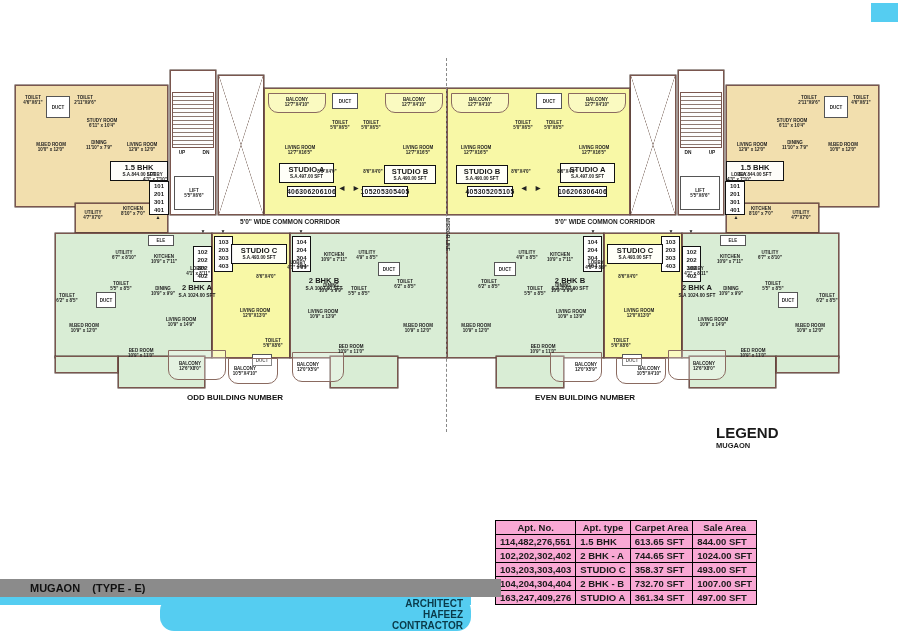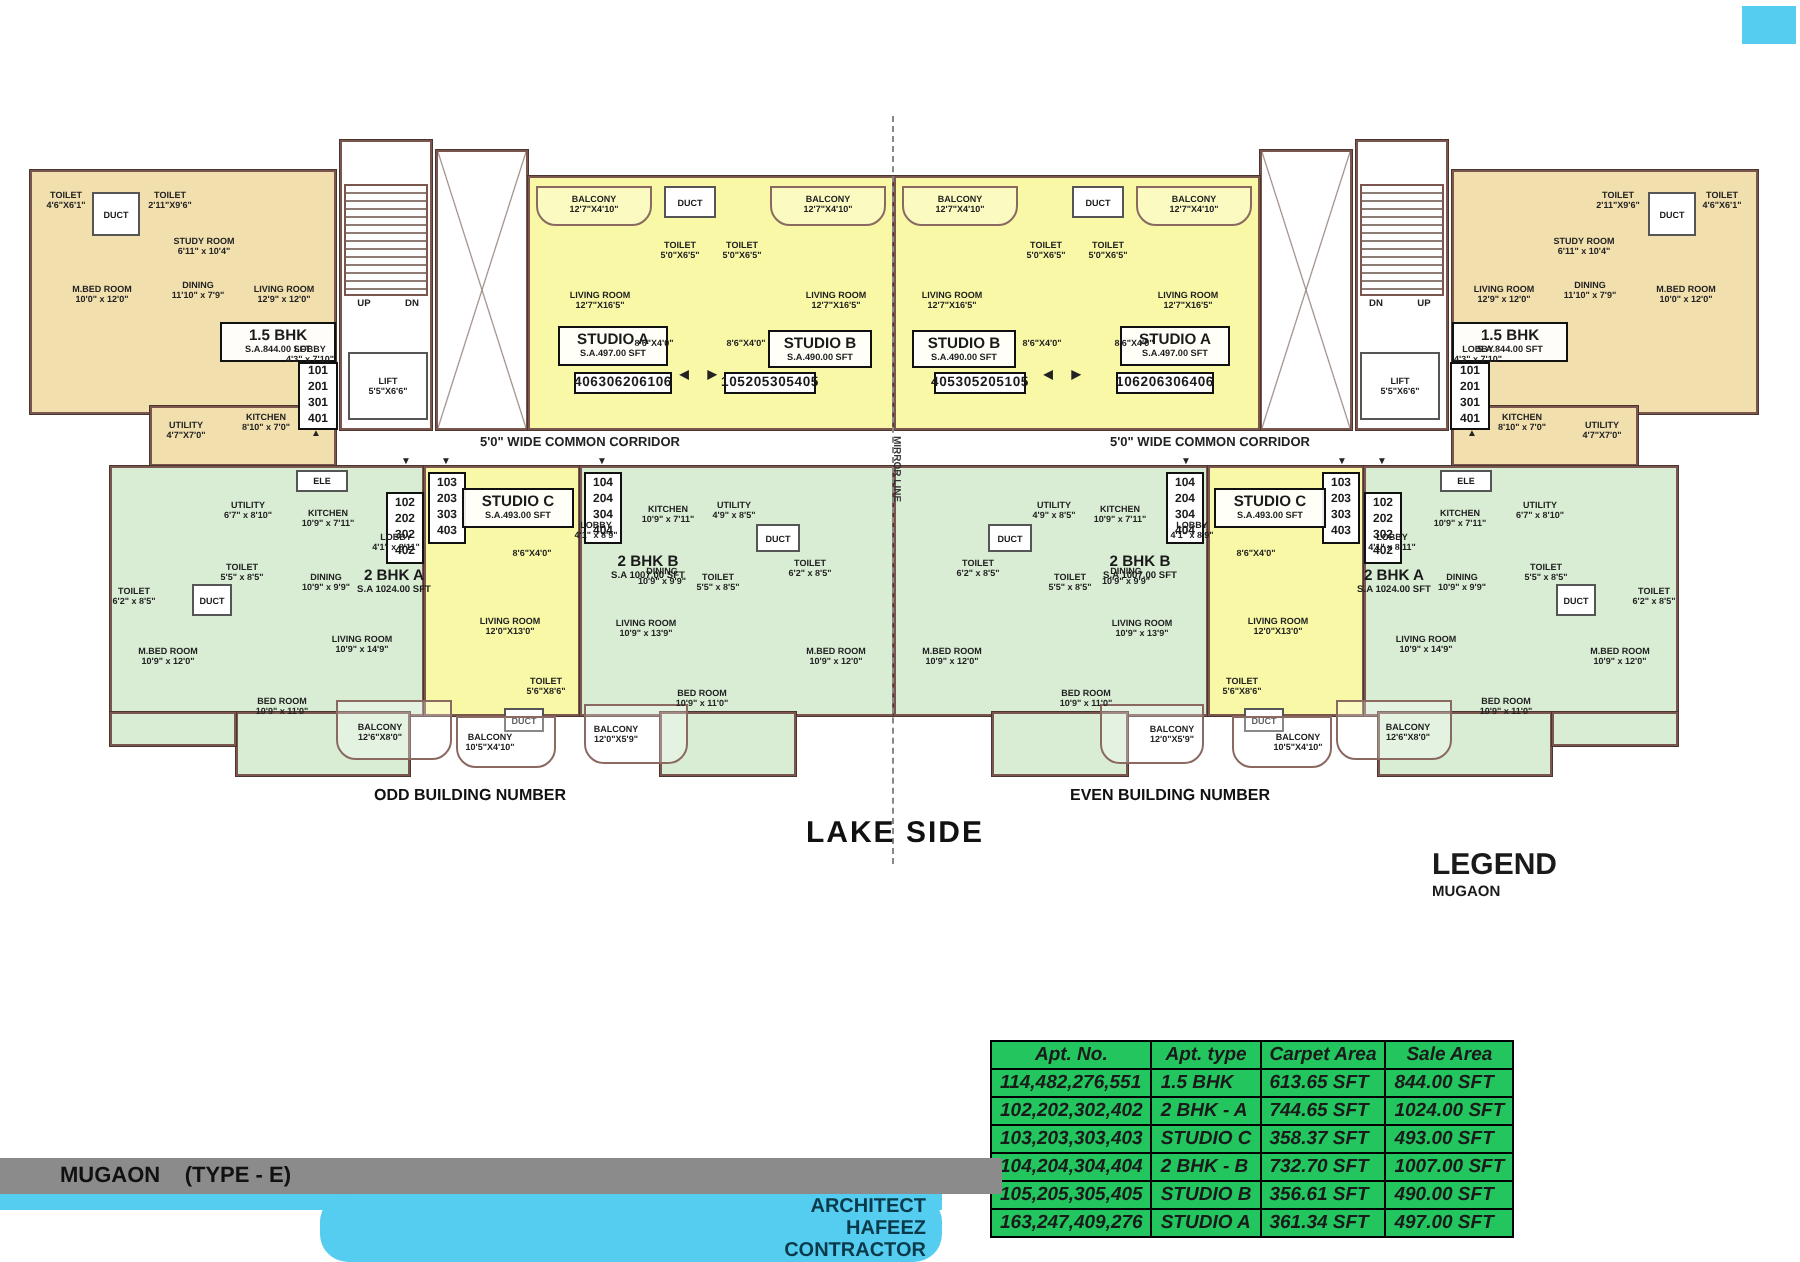--- a/index.html
+++ b/index.html
@@ -40,21 +40,21 @@
             align-items:center;justify-content:center;font-size:11px;font-weight:bold;color:#093a4a;}
   .titlesq{position:absolute;left:871px;top:3px;width:27px;height:19px;}
   
   #legend{position:absolute;left:716px;top:425px;}
   .lg-head{font-size:15px;font-weight:bold;line-height:16px;}
   .lg-sub{font-size:7.5px;font-weight:bold;line-height:9px;margin-bottom:4px;}
   .lg-item{position:relative;height:17px;margin-bottom:5px;}
   .lg-sw{position:absolute;left:0;top:0;width:36px;height:17px;border:1px solid #333;box-sizing:border-box;}
   .lg-lab{position:absolute;left:44px;top:4px;font-size:8.5px;font-weight:bold;}
   
-  #apt-table{position:absolute;left:495px;top:520px;border-collapse:collapse;background:#22c55e;font-style:italic;}
+  #apt-table{position:absolute;left:495px;top:520px;border-collapse:collapse;background:#f9a8d4;}
   #apt-table th,#apt-table td{border:1px solid #000;font-size:9.5px;font-weight:bold;height:13px;
       padding:0 4px;white-space:nowrap;}
   #apt-table th{text-align:center;}
   #apt-table td{text-align:left;}
   
   .graybar{position:absolute;background:#8b8b8b;display:flex;align-items:center;
            font-size:11px;font-weight:bold;color:#111;}
   .cyanstrip{position:absolute;}
   .archblock{position:absolute;display:flex;flex-direction:column;justify-content:center;
              align-items:flex-end;padding-right:8px;box-sizing:border-box;
@@ -353,21 +353,20 @@
       <div class="lb" style="left: 664px; top: 228px; width: 14px; font-size: 5px; line-height: 6px;">▼</div>
       <div class="lb" style="left: 684px; top: 228px; width: 14px; font-size: 5px; line-height: 6px;">▼</div>
     </div>
 
   <div class="mirror-line"></div>
   <div class="mirror-lbl">MIRROR LINE</div>
   <div class="corridor-lb" style="left:180px;top:218px;width:220px;">5'0" WIDE COMMON CORRIDOR</div>
   <div class="corridor-lb" style="left:495px;top:218px;width:220px;">5'0" WIDE COMMON CORRIDOR</div>
   <div class="bignote" style="left:150px;top:393px;width:170px;">ODD BUILDING NUMBER</div>
   <div class="bignote" style="left:490px;top:393px;width:190px;">EVEN BUILDING NUMBER</div>
-  <div class="lake" style="left:360px;top:408px;width:175px;">LAKE SIDE</div>
 
   <div id="legend">
     <div class="lg-head">LEGEND</div>
     <div class="lg-sub">MUGAON</div>
   </div>
 
   <table id="apt-table">
     <thead>
         <tr>
           <th>Apt. No.</th>
@@ -393,26 +392,20 @@
           <td>103,203,303,403</td>
           <td>STUDIO C</td>
           <td>358.37 SFT</td>
           <td>493.00 SFT</td>
         </tr>
         <tr>
           <td>104,204,304,404</td>
           <td>2 BHK - B</td>
           <td>732.70 SFT</td>
           <td>1007.00 SFT</td>
-        </tr>
-        <tr>
-          <td>105,205,305,405</td>
-          <td>STUDIO B</td>
-          <td>356.61 SFT</td>
-          <td>490.00 SFT</td>
         </tr>
         <tr>
           <td>163,247,409,276</td>
           <td>STUDIO A</td>
           <td>361.34 SFT</td>
           <td>497.00 SFT</td>
         </tr>
       </tbody>
   </table>
 

